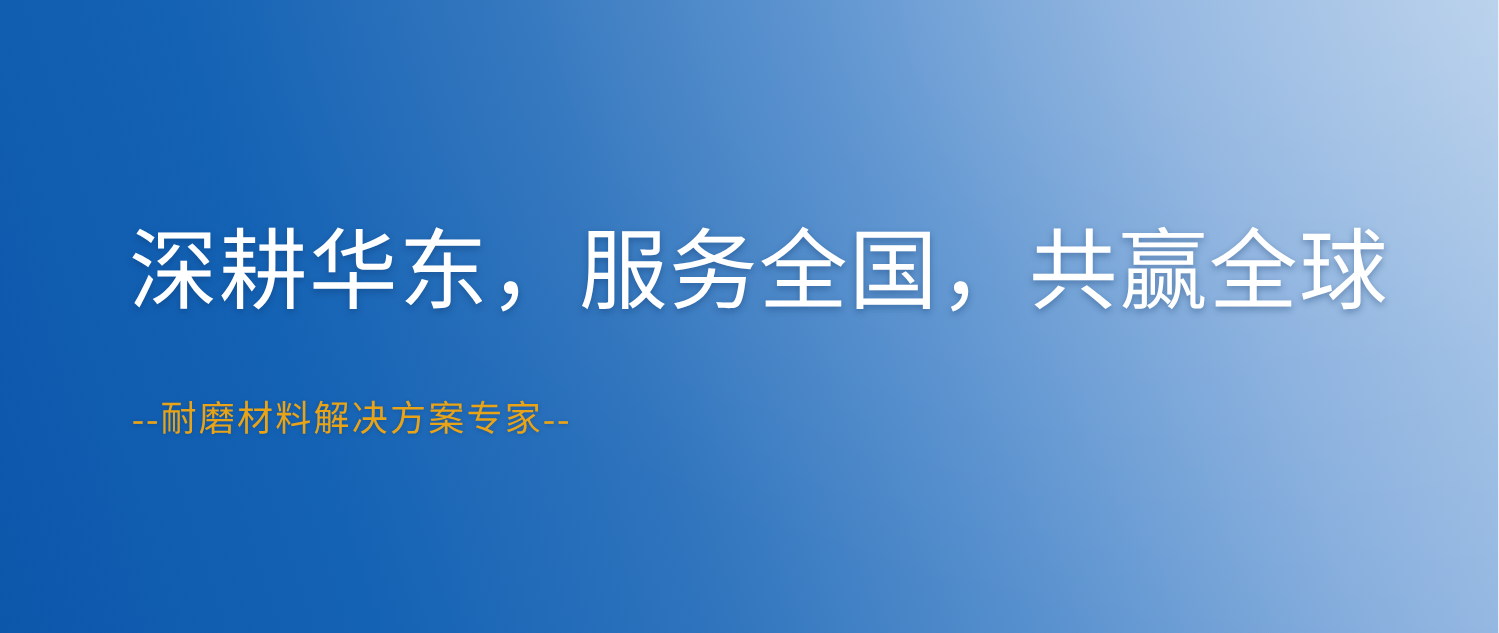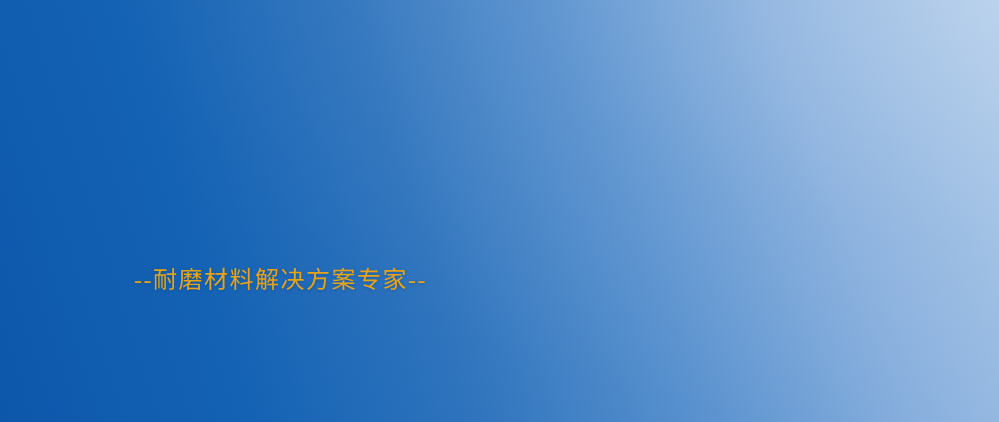--- a/index.html
+++ b/index.html
@@ -47,21 +47,20 @@
     left: 88px;
     top: 268px;
     font-family: "Liberation Serif", "DejaVu Serif", serif;
     font-size: 24px;
     line-height: 1;
     color: #e8a317;
     letter-spacing: 1.5px;
     white-space: nowrap;
     text-shadow: 0 1px 3px rgba(10,50,100,0.30);
     z-index: 3;
-    margin-left: 46px;
   }
 
   
   .logo {
     position: absolute;
     left: 745px;
     top: 298px;
     width: 254px;
     height: 124px;
     z-index: 4;
@@ -111,17 +110,18 @@
     vertical-align: 4px;
     letter-spacing: 0;
     margin-left: 4px;
   }
 </style>
 </head>
 <body>
 
 <div id="banner">
 
+  <div class="headline">深耕华东，服务全国，共赢全球</div>
 
   <div class="subtitle">--耐磨材料解决方案专家--</div>
 
 
 </div>
 
 </body></html>

